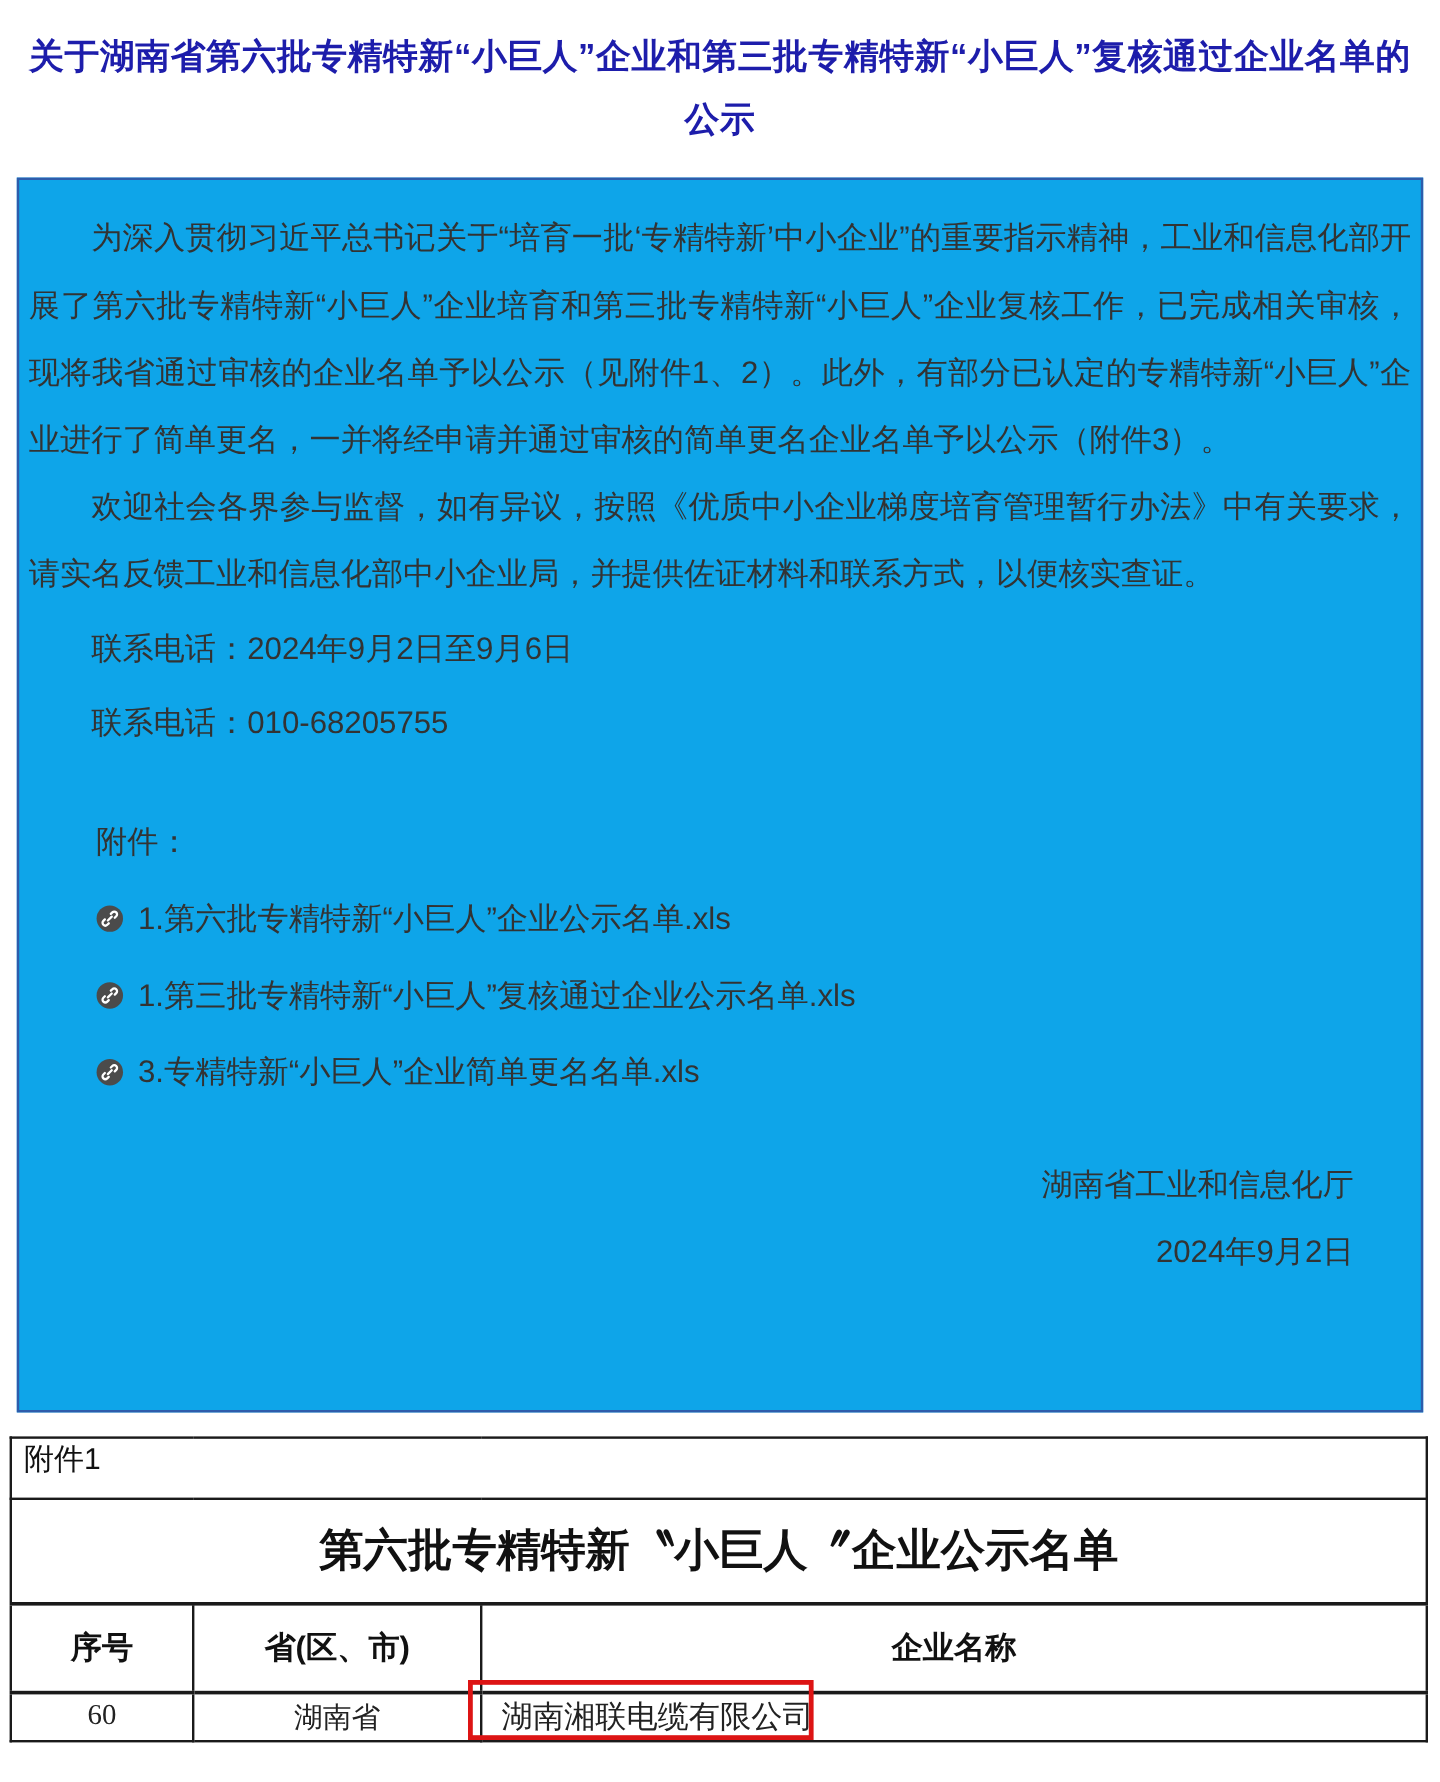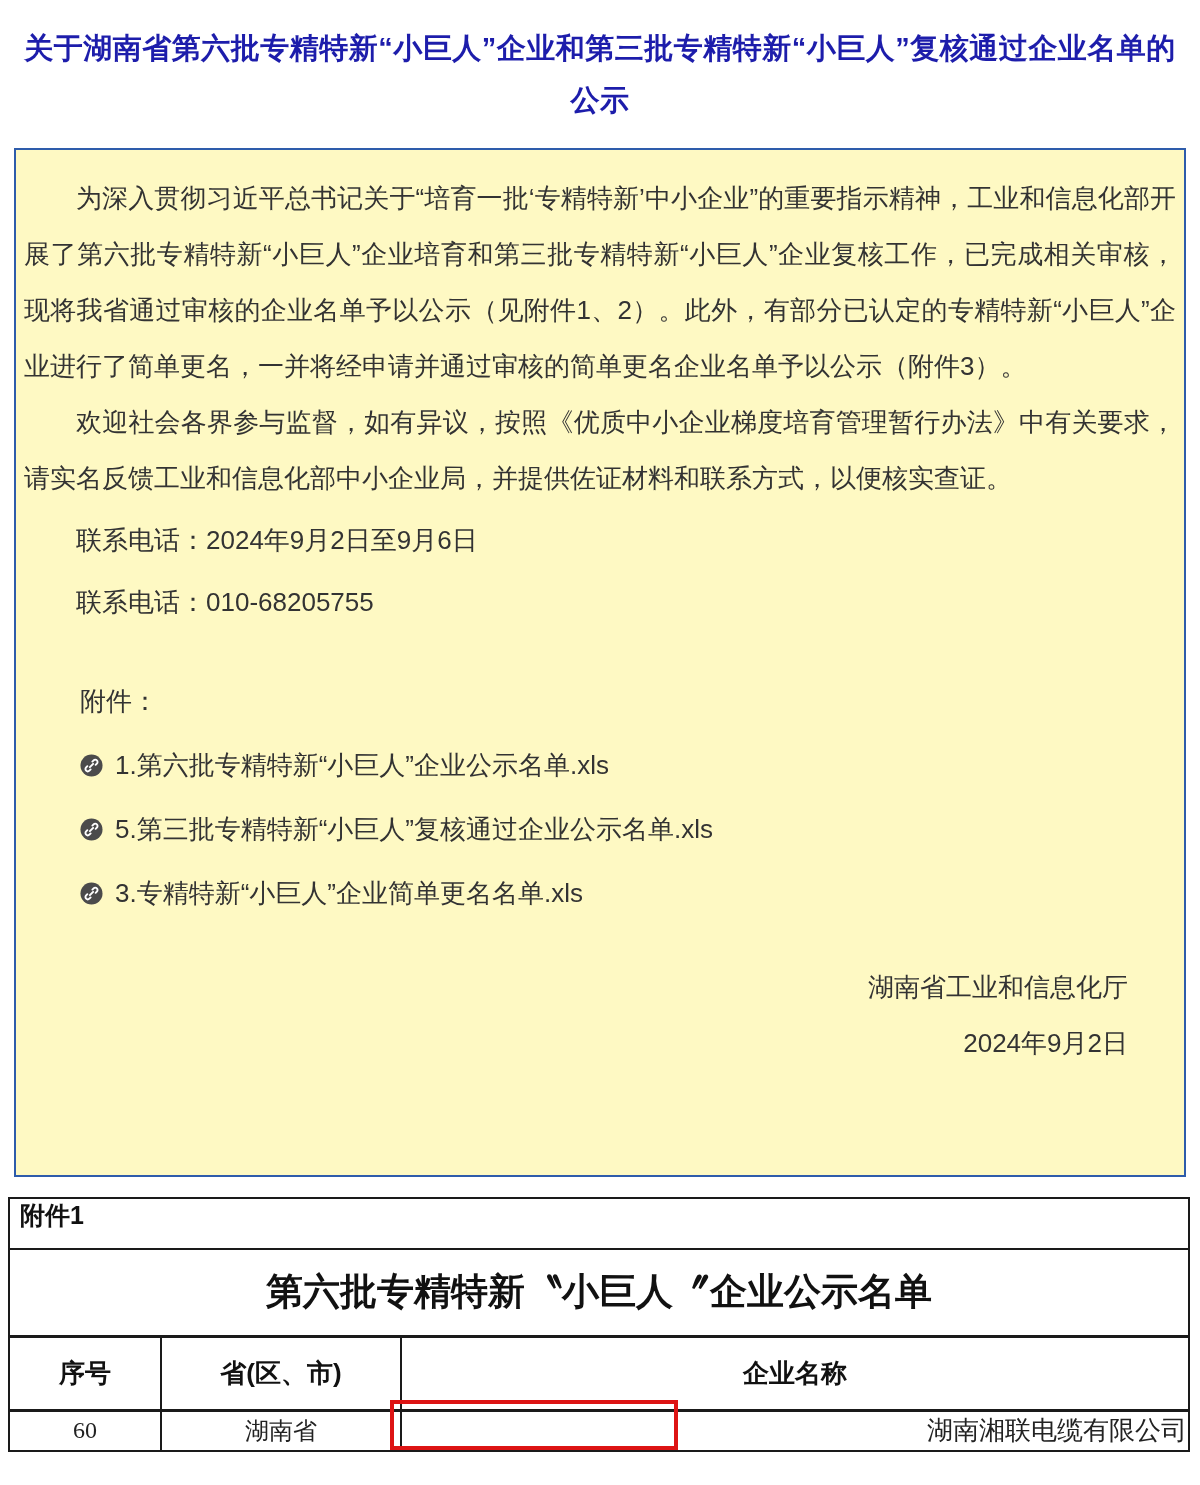--- a/index.html
+++ b/index.html
@@ -8,21 +8,21 @@
     font-family:"Liberation Sans","DejaVu Sans",sans-serif;overflow:hidden;
   }
   
   .doc-title{
     margin:22px 12px 0;text-align:center;color:#1d1dab;font-weight:bold;
     font-size:29px;line-height:52px;letter-spacing:0.5px;
   }
   
   .notice-box{
     position:absolute;left:14px;top:148px;width:1172px;height:1029px;
-    border:2px solid #2e5cab;box-sizing:border-box;background:#fef9c3;
+    border:2px solid #2e5cab;box-sizing:border-box;background:#0ea5e9;
     padding:20px 8px 0;color:#333;
   }
   .para{
     margin:0;font-size:26px;line-height:56px;color:#333;
     text-indent:2em;text-align:justify;
   }
   .meta{
     margin:6px 0 0;font-size:26px;line-height:56px;color:#333;text-indent:2em;
   }
   .attach-label{
@@ -38,28 +38,28 @@
     margin:0;text-align:right;padding-right:48px;font-size:26px;line-height:30px;color:#333;
   }
   .sign.org{margin-top:64px;}
   .sign.date{margin-top:26px;}
   
   .annex-table{
     position:absolute;left:8px;top:1197px;width:1182px;
     border-collapse:collapse;table-layout:fixed;color:#111;
   }
   .annex-table td{border:2px solid #1a1a1a;box-sizing:border-box;background:#fff;}
-  .r-tag td{height:38px;font-weight:bold;font-size:25px;padding:0 0 16px 10px;}
+  .r-tag td{height:38px;font-weight:normal;font-size:25px;padding:0 0 16px 10px;}
   .r-title td{height:87px;font-weight:bold;font-size:37px;text-align:center;border-bottom:3px solid #1a1a1a;}
   .r-head td{height:74px;font-weight:bold;font-size:26px;text-align:center;border-bottom:3px solid #1a1a1a;}
   .r-data td{
     height:41px;font-family:"Liberation Serif","DejaVu Serif",serif;
     font-size:24px;text-align:center;color:#222;
   }
-  .r-data td.company{text-align:right;padding-left:16px;font-size:26px;}
+  .r-data td.company{text-align:left;padding-left:16px;font-size:26px;}
   .col-seq{width:152px;}
   .col-prov{width:240px;}
   
   .red-highlight{
     position:absolute;left:390px;top:1400px;width:288px;height:50px;
     border:4px solid #dd1414;box-sizing:border-box;pointer-events:none;
   }
 </style>
 </head>
 <body>
@@ -88,21 +88,21 @@
 
   <a class="attach-item">
     <svg class="link-badge" width="23" height="23" viewBox="0 0 24 24">
       <circle cx="12" cy="12" r="11.5" fill="#4b4b4b"></circle>
       <g stroke="#ffffff" stroke-width="2" fill="none" stroke-linecap="round">
         <path d="M10.3 13.7 L13.7 10.3"></path>
         <path d="M12.9 7.9l1.3-1.3a2.4 2.4 0 0 1 3.4 3.4l-1.3 1.3"></path>
         <path d="M11.1 16.1l-1.3 1.3a2.4 2.4 0 0 1-3.4-3.4l1.3-1.3"></path>
       </g>
     </svg>
-    <span class="txt">5.第三批专精特新“小巨人”复核通过企业公示名单.xls</span>
+    <span class="txt">1.第三批专精特新“小巨人”复核通过企业公示名单.xls</span>
   </a>
 
   <a class="attach-item">
     <svg class="link-badge" width="23" height="23" viewBox="0 0 24 24">
       <circle cx="12" cy="12" r="11.5" fill="#4b4b4b"></circle>
       <g stroke="#ffffff" stroke-width="2" fill="none" stroke-linecap="round">
         <path d="M10.3 13.7 L13.7 10.3"></path>
         <path d="M12.9 7.9l1.3-1.3a2.4 2.4 0 0 1 3.4 3.4l-1.3 1.3"></path>
         <path d="M11.1 16.1l-1.3 1.3a2.4 2.4 0 0 1-3.4-3.4l1.3-1.3"></path>
       </g>

